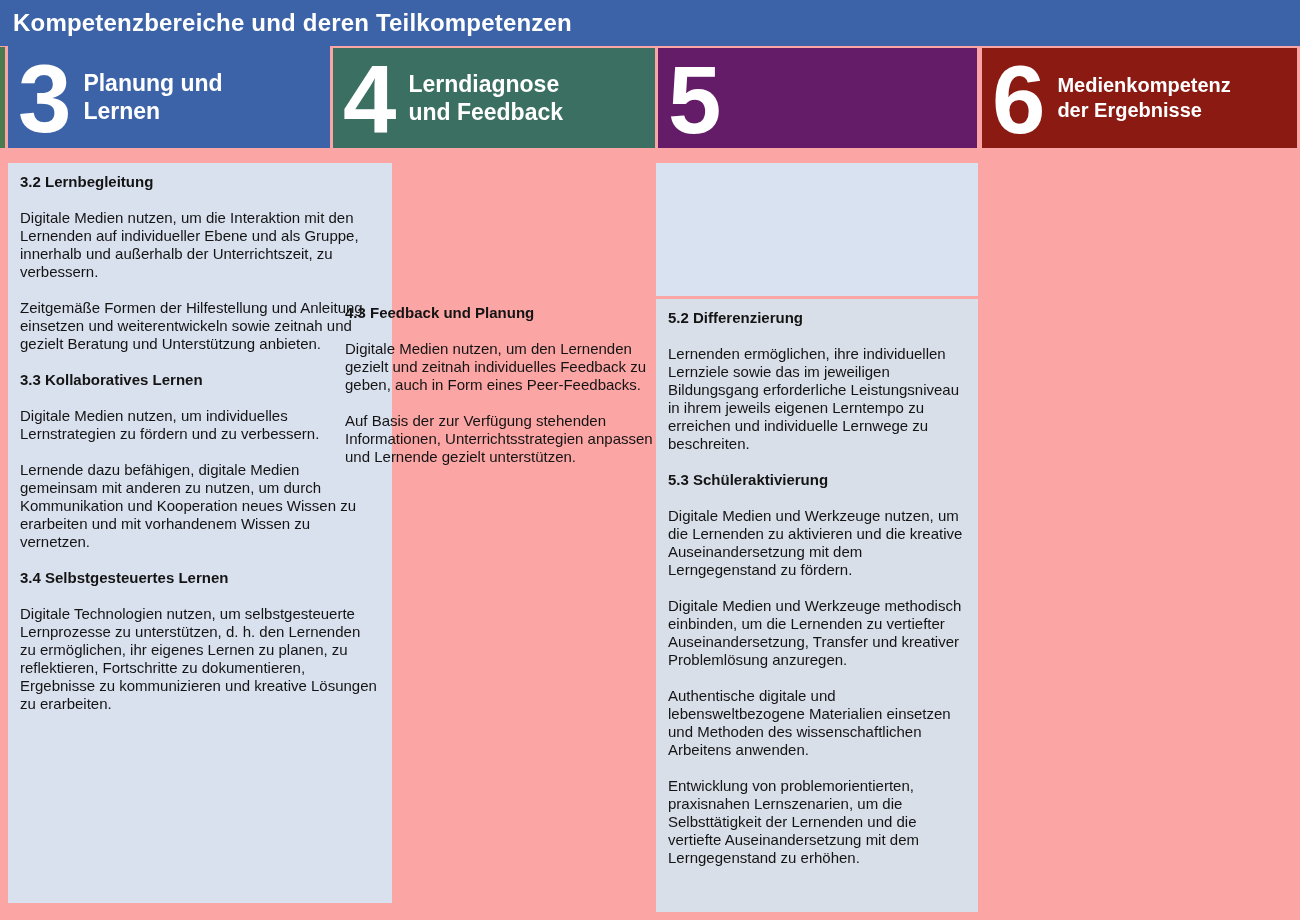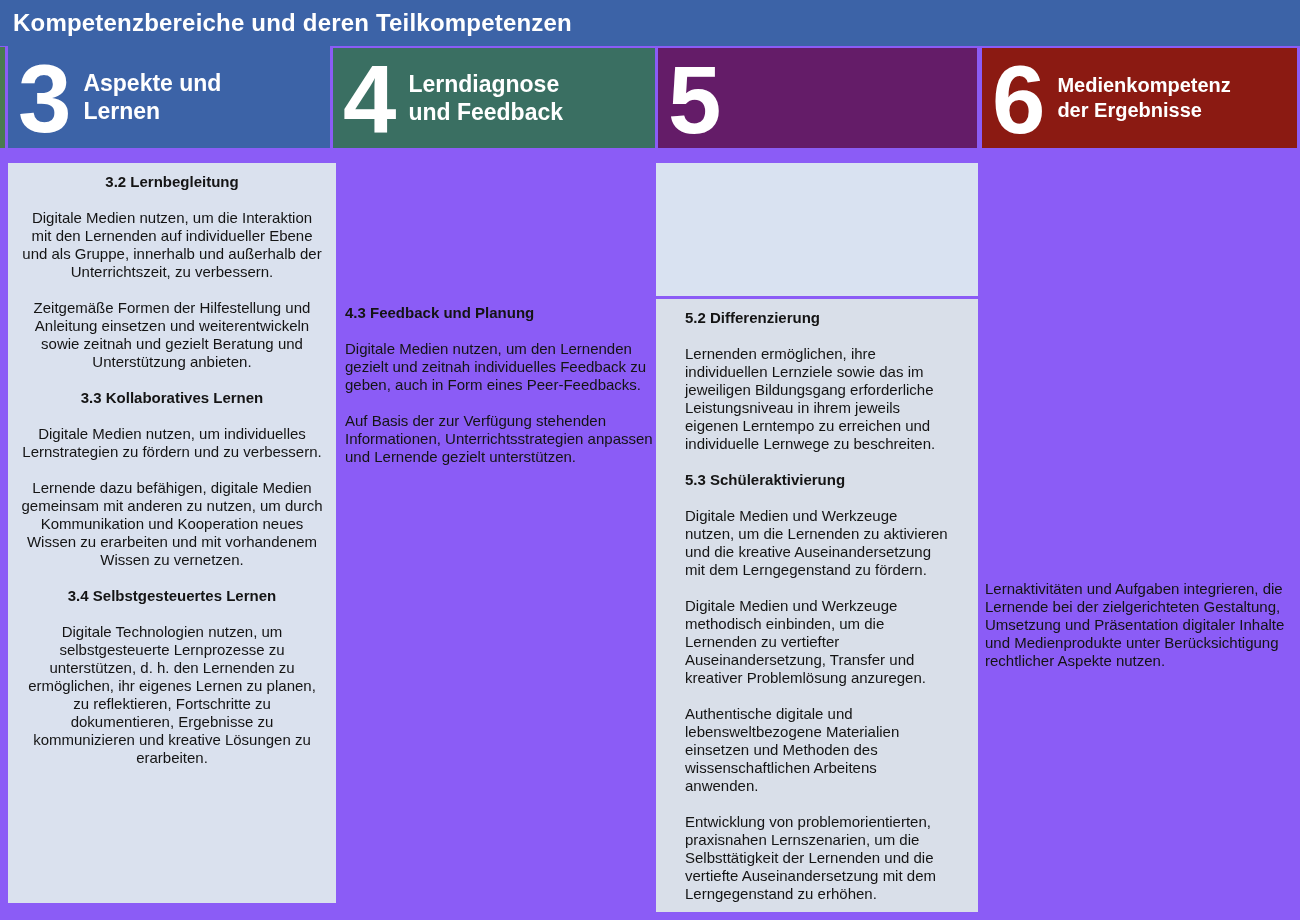--- a/index.html
+++ b/index.html
@@ -1,17 +1,17 @@
 <!DOCTYPE html>
 <html><head>
 <meta charset="utf-8">
 <style>
   html,body{margin:0;padding:0;background:#ffffff;}
   body{font-family:"Liberation Sans","DejaVu Sans",sans-serif;}
-  .canvas{position:relative;width:1300px;height:920px;background:#8b5cf6;overflow:hidden;}
+  .canvas{position:relative;width:1300px;height:920px;background:#fca5a5;overflow:hidden;}
 
   
   .topbar{position:absolute;left:0;top:0;width:1300px;height:46px;background:#3c63a7;}
   .topbar .title{display:block;padding-left:13px;color:#ffffff;font-weight:bold;
                  font-size:24px;line-height:46px;letter-spacing:0.2px;white-space:nowrap;}
 
   
   .edge-sliver{position:absolute;left:0;top:47px;width:5px;height:101px;background:#4a7b4f;}
 
   
@@ -26,43 +26,43 @@
   .hdr-6{left:982px;width:315px;background:#8b1a12;}
   .hdr-6 .lbl{font-size:20px;line-height:25px;}
 
   
   .content{font-size:15px;line-height:18px;color:#141414;}
   .content h4{font-size:15px;line-height:18px;font-weight:bold;margin:0 0 18px 0;}
   .content p{margin:6px 0 18px 0;}
   .content p:last-child{margin-bottom:0;}
 
   
-  .box-3{position:absolute;left:8px;top:163px;width:328px;height:740px;background:#dae1ee;
-         padding:10px 12px;box-sizing:border-box;text-align:center;}
+  .box-3{position:absolute;left:8px;top:163px;width:384px;height:740px;background:#dae1ee;
+         padding:10px 12px;box-sizing:border-box;}
   .txt-4{position:absolute;left:345px;top:304px;width:316px;}
   .box-5-empty{position:absolute;left:656px;top:163px;width:322px;height:133px;background:#d9e2f1;}
   .box-5{position:absolute;left:656px;top:299px;width:322px;height:613px;background:#d9dfe9;
-         padding:10px 29px;box-sizing:border-box;}
+         padding:10px 12px;box-sizing:border-box;}
   .txt-6{position:absolute;left:985px;top:574px;width:313px;}
 </style>
 </head>
 <body>
 
 <div class="canvas">
 
   <div class="topbar" style="background: rgb(60, 99, 167);">
     <span class="title">Kompetenzbereiche und deren Teilkompetenzen</span>
   </div>
 
   <div class="edge-sliver" style="background: rgb(74, 123, 79);"></div>
 
   <div class="hdr hdr-3" style="background: rgb(60, 99, 167);">
     <span class="num">3</span>
     <span class="lbl">
-      <span>Aspekte und</span>
+      <span>Planung und</span>
       <span>Lernen</span>
     </span>
   </div>
 
   <div class="hdr hdr-4" style="background: rgb(58, 111, 98);">
     <span class="num">4</span>
     <span class="lbl">
       <span>Lerndiagnose</span>
       <span>und Feedback</span>
     </span>
@@ -103,16 +103,15 @@
     <h4>5.2 Differenzierung</h4>
     <p>Lernenden ermöglichen, ihre individuellen Lernziele sowie das im jeweiligen Bildungsgang erforderliche Leistungsniveau in ihrem jeweils eigenen Lerntempo zu erreichen und individuelle Lernwege zu beschreiten.</p>
     <h4>5.3 Schüleraktivierung</h4>
     <p>Digitale Medien und Werkzeuge nutzen, um die Lernenden zu aktivieren und die kreative Auseinandersetzung mit dem Lerngegenstand zu fördern.</p>
     <p>Digitale Medien und Werkzeuge methodisch einbinden, um die Lernenden zu vertiefter Auseinandersetzung, Transfer und kreativer Problemlösung anzuregen.</p>
     <p>Authentische digitale und lebensweltbezogene Materialien einsetzen und Methoden des wissenschaftlichen Arbeitens anwenden.</p>
     <p>Entwicklung von problemorientierten, praxisnahen Lernszenarien, um die Selbsttätigkeit der Lernenden und die vertiefte Auseinandersetzung mit dem Lerngegenstand zu erhöhen.</p>
   </div>
 
   <div class="txt-6 content">
-    <p>Lernaktivitäten und Aufgaben integrieren, die Lernende bei der zielgerichteten Gestaltung, Umsetzung und Präsentation digitaler Inhalte und Medienprodukte unter Berücksichtigung rechtlicher Aspekte nutzen.</p>
   </div>
 
 </div>
 
 </body></html>

